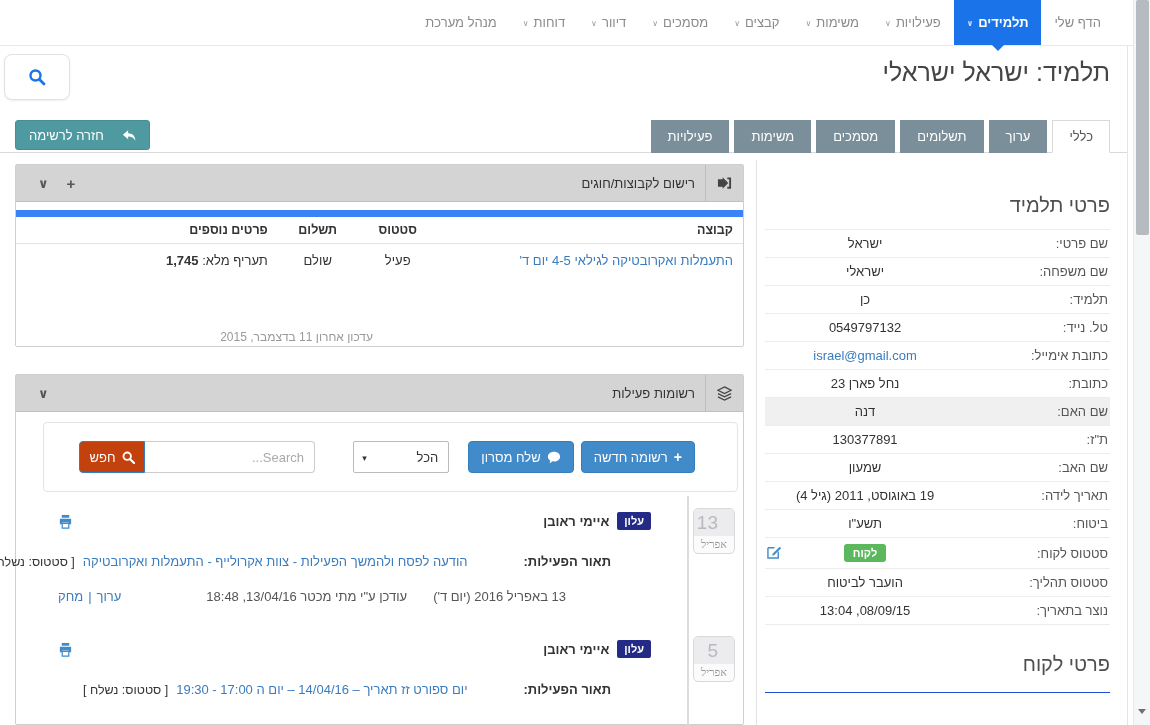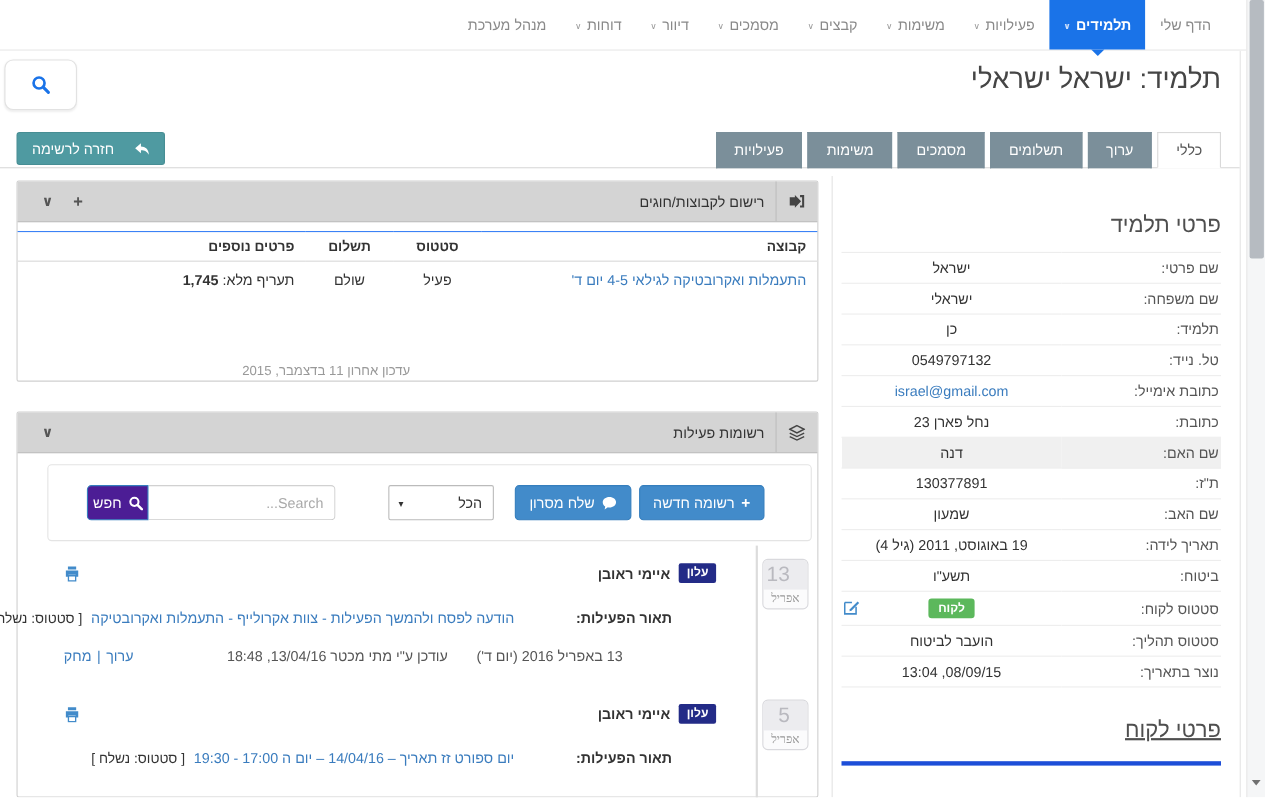--- a/index.html
+++ b/index.html
@@ -37,38 +37,38 @@
   .panel-header { height:37px; background:#d4d4d4; border-bottom:1px solid #c0c0c0; display:flex; align-items:center; }
   .ph-icon { width:38px; height:100%; display:flex; align-items:center; justify-content:center; border-left:1px solid #bdbdbd; color:#444; }
   .ph-title { padding:0 10px; font-size:13px; color:#333; }
   .ph-spacer { flex:1; }
   .ph-action { color:#555; font-size:13px; font-weight:bold; cursor:pointer; margin-left:22px; }
   .ph-action.plus { margin-left:18px; font-size:15px; }
 
   
   .groups-body { padding-top:8px; position:relative; height:144px; }
   table.groups { width:100%; border-collapse:collapse; font-size:13px; }
-  table.groups th { border-top:1px solid #3b82f6; border-bottom:1px solid #e2e2e2; padding:6px 10px; text-align:right; color:#333; font-weight:bold; font-size:12.5px;margin-top:32px; }
+  table.groups th { border-top:7px solid #3b82f6; border-bottom:1px solid #e2e2e2; padding:6px 10px; text-align:right; color:#333; font-weight:bold; font-size:12.5px;margin-top:32px; }
   table.groups td { padding:9px 10px; text-align:right; color:#333; vertical-align:top; }
   .col-status,.col-pay { text-align:center !important; }
   a.blue-link { color:#3a7cbe; text-decoration:none; cursor:pointer; }
   .bold { font-weight:bold; }
   .last-update { position:absolute; right:370px; top:128px; font-size:12px; color:#999; white-space:nowrap; }
 
   
   .toolbar { margin:10px 5px 0 27px; height:70px; border:1px solid #e4e4e4; border-radius:4px; background:#fff; display:flex; justify-content:space-between; align-items:center; padding:0 42px 0 35px; }
   .tb-group { display:flex; align-items:center; gap:7px; }
   .btn-blue { height:32px; display:flex; align-items:center; gap:6px; padding:0 12px; background:#428bca; border:1px solid #357ebd; border-radius:4px; color:#fff; font-size:13px; cursor:pointer; white-space:nowrap; }
   .btn-blue .plus-glyph { font-weight:bold; font-size:14px; }
   .select-box { position:relative; width:96px; height:32px; border:1px solid #bbb; border-radius:2px; background:#fff; display:flex; align-items:center; padding-right:10px; font-size:13px; color:#333; cursor:pointer; margin-right:12px; }
   .select-box .sel-caret { position:absolute; left:8px; top:11px; font-size:9px; color:#333; }
   .input-group { display:flex; }
   .search-input { width:170px; height:32px; border:1px solid #ccc; border-radius:0 4px 4px 0; border-left:none; padding:0 10px; font-size:13px; color:#555; outline:none; font-family:inherit; }
   .search-input::placeholder { color:#aaa; }
-  .btn-search { height:32px; width:56px; border-radius:4px 0 0 4px; border:1px solid #357ebd; background:#4c1d95; color:#fff; font-size:13px; display:flex; align-items:center; justify-content:center; gap:6px; cursor:pointer; }
+  .btn-search { height:32px; width:66px; border-radius:4px 0 0 4px; border:1px solid #357ebd; background:#c2410c; color:#fff; font-size:13px; display:flex; align-items:center; justify-content:center; gap:6px; cursor:pointer; }
 
   
   .entries { position:relative; margin-top:4px; }
   .timeline { position:absolute; right:54px; top:0; height:400px; width:2px; background:#dcdcdc; }
   .entry { position:relative; padding:16px 92px 14px 40px; margin-bottom:6px; }
   .date-badge { position:absolute; right:8px; top:12px; width:42px; text-align:center; border:1px solid #d9d9dd; border-radius:5px; background:#fbfbfc; overflow:hidden; z-index:2; }
   .date-badge .day { display:block; font-size:19px; color:#b9b9bf; background:#ececef; padding:3px 16px 2px; }
   .date-badge .month { display:block; font-size:11px; color:#999; padding:2px 0 3px;font-family:Liberation Serif, serif; }
   .e-row1 { display:flex; align-items:center; gap:8px; }
   .tag-navy { background:#232b87; color:#fff; font-size:11px; font-weight:bold; padding:3px 7px; border-radius:2px; }
@@ -87,21 +87,21 @@
   .sec-title { font-size:20px; font-weight:400; color:#4f4f4f; }
   .student-col .sec-title.first { margin:34px 0 12px; }
   table.fields { width:100%; border-collapse:collapse; font-size:13px; }
   table.fields tr { border-top:1px solid #ededed; }
   table.fields tr:last-child { border-bottom:1px solid #ededed; }
   td.f-label { width:42%; text-align:right; color:#555; padding:6px 2px; white-space:nowrap; }
   td.f-value { text-align:center; color:#333; padding:6px 2px; position:relative; }
   tr.hl { background:#f0f0f0; }
   .badge-green { display:inline-block; background:#5cb85c; color:#fff; font-size:11px; font-weight:bold; padding:3px 9px; border-radius:3px; }
   .edit-ico { position:absolute; left:2px; top:6px; cursor:pointer; }
-  .client-title { margin-top:28px; padding-bottom:16px; border-bottom:4px solid #1d4ed8;text-decoration:underline; }
+  .client-title { margin-top:28px; padding-bottom:16px; border-bottom:1px solid #1d4ed8; }
 
   
   .content-edge { position:absolute; left:1127px; top:46px; height:679px; width:1px; background:#e5e5e5; }
   .scrollbar { position:absolute; left:1133px; top:0; width:17px; height:725px; background:#f5f6f7; border-left:1px solid #e9e9e9; z-index:10; }
   .scroll-thumb { position:absolute; top:0; left:2px; width:13px; height:235px; background:#b6bbc1; border-radius:2px; cursor:pointer; }
   .scroll-arrow { position:absolute; bottom:7px; left:4px; width:0; height:0; border:4px solid transparent; border-top:5px solid #707070; cursor:pointer; }
 
   svg { display:block; }
 </style>
 </head>

